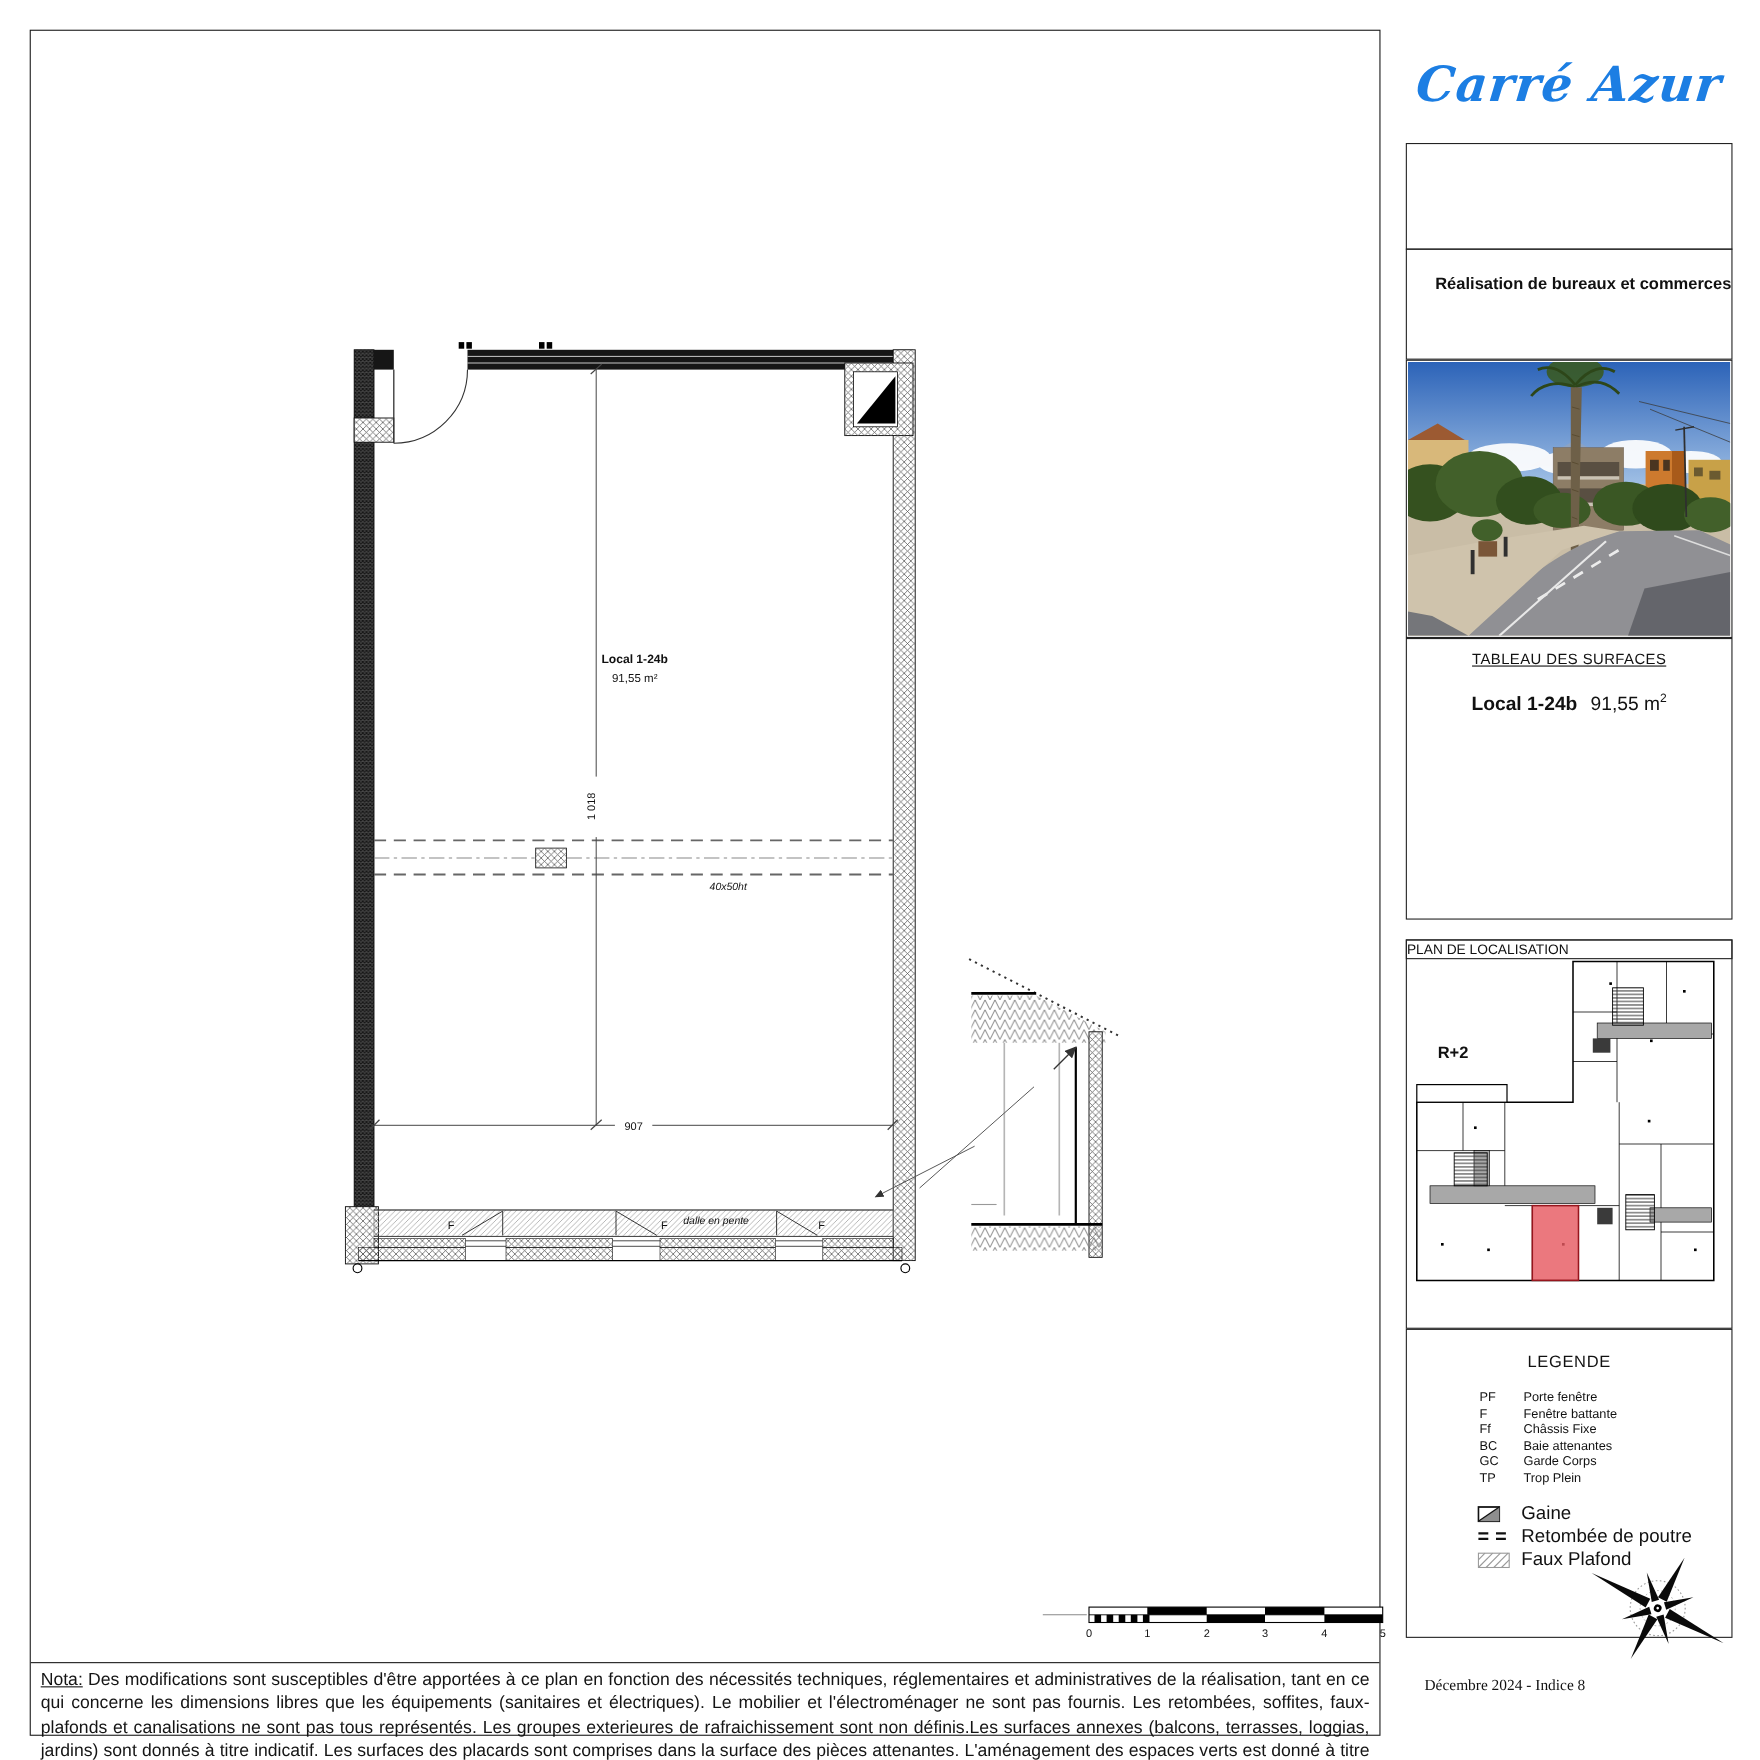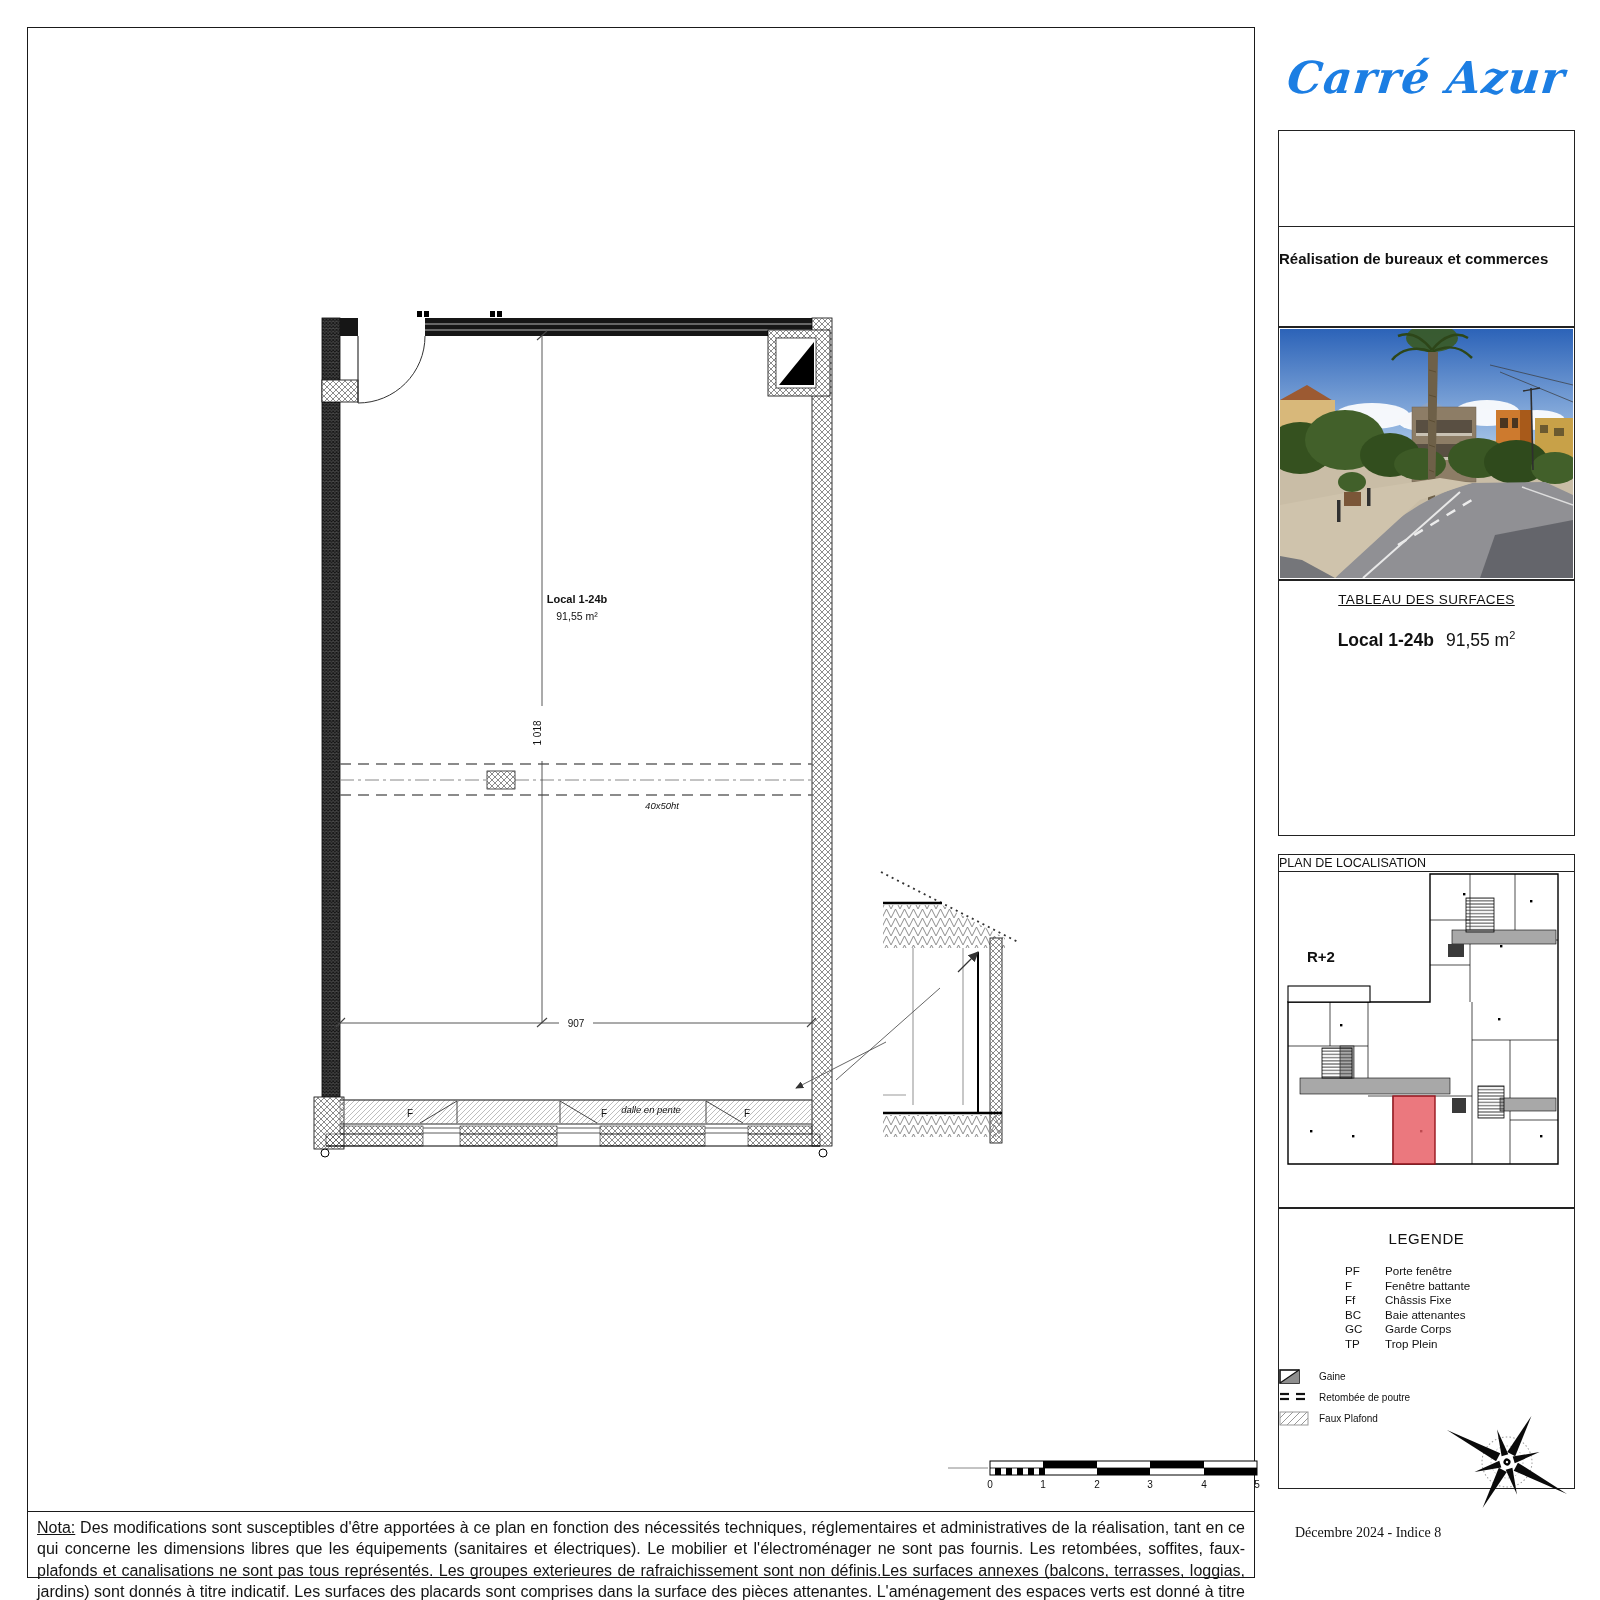--- a/index.html
+++ b/index.html
@@ -5,37 +5,37 @@
   html,body{margin:0;padding:0;background:#fff;}
   body{width:1600px;height:1600px;position:relative;font-family:"Liberation Sans",sans-serif;color:#111;}
   .page{position:absolute;inset:0;background:#fff;overflow:hidden;}
   svg.draw{position:absolute;left:0;top:0;pointer-events:none;}
   .main-frame{position:absolute;left:27px;top:27px;width:1228px;height:1551px;border:1.5px solid #1a1a1a;box-sizing:border-box;}
   .nota{position:absolute;left:0;right:0;bottom:0;height:66px;border-top:1.5px solid #1a1a1a;box-sizing:border-box;padding:5px 9px 0 9px;font-size:16px;line-height:1.33;text-align:justify;color:#141414;}
   .nota-label{text-decoration:underline;}
   .logo{position:absolute;left:1278px;top:52px;width:297px;text-align:center;font-family:"DejaVu Serif",serif;font-style:italic;font-weight:bold;font-size:44px;letter-spacing:1px;color:#1c7ee3;transform:skewX(-6deg);}
   .rp{position:absolute;left:1278px;width:297px;border:1.4px solid #222;box-sizing:border-box;}
   #box-empty{top:130px;height:97px;}
-  #box-subtitle{top:226px;height:101px;text-align:left;}
+  #box-subtitle{top:226px;height:101px;text-align:right;}
   .subtitle{margin-top:23px;font-weight:bold;font-size:15px;}
   #box-photo{top:327px;height:253px;}
   #box-surfaces{top:580px;height:256px;text-align:center;}
   .surf-title{margin-top:11px;font-size:13.5px;letter-spacing:.4px;text-decoration:underline;}
   .unit-line{margin-top:22px;font-size:17.5px;}
   .unit-name{font-weight:bold;margin-right:12px;}
   .unit-area sup{font-size:11px;}
   #box-plantitle{top:854px;height:18px;text-align:left;font-size:12.5px;line-height:16px;}
   #box-plan{top:854px;height:354px;}
   #box-legend{top:1208px;height:281px;}
   .legend-title{margin-top:21px;text-align:center;font-size:15px;letter-spacing:.6px;}
   .abbr-table{margin-top:17px;}
   .abbr-row{display:flex;height:14.6px;font-size:11.6px;}
   .abbr-key{width:40px;margin-left:66px;}
   .sym-rows{margin-top:14px;}
-  .sym-row{display:flex;align-items:center;height:21px;font-size:10px;}
+  .sym-row{display:flex;height:21px;font-size:17px;margin-left:64px;}
   .sym-cell{width:40px;display:flex;align-items:center;}
   .date-line{position:absolute;left:16px;top:316px;font-size:14px;font-family:Liberation Serif, serif;}
   .tt{font-family:"Liberation Sans",sans-serif;fill:#111;}
 </style>
 </head>
 <body>
 
 <div class="page">
 
   <div class="main-frame">

